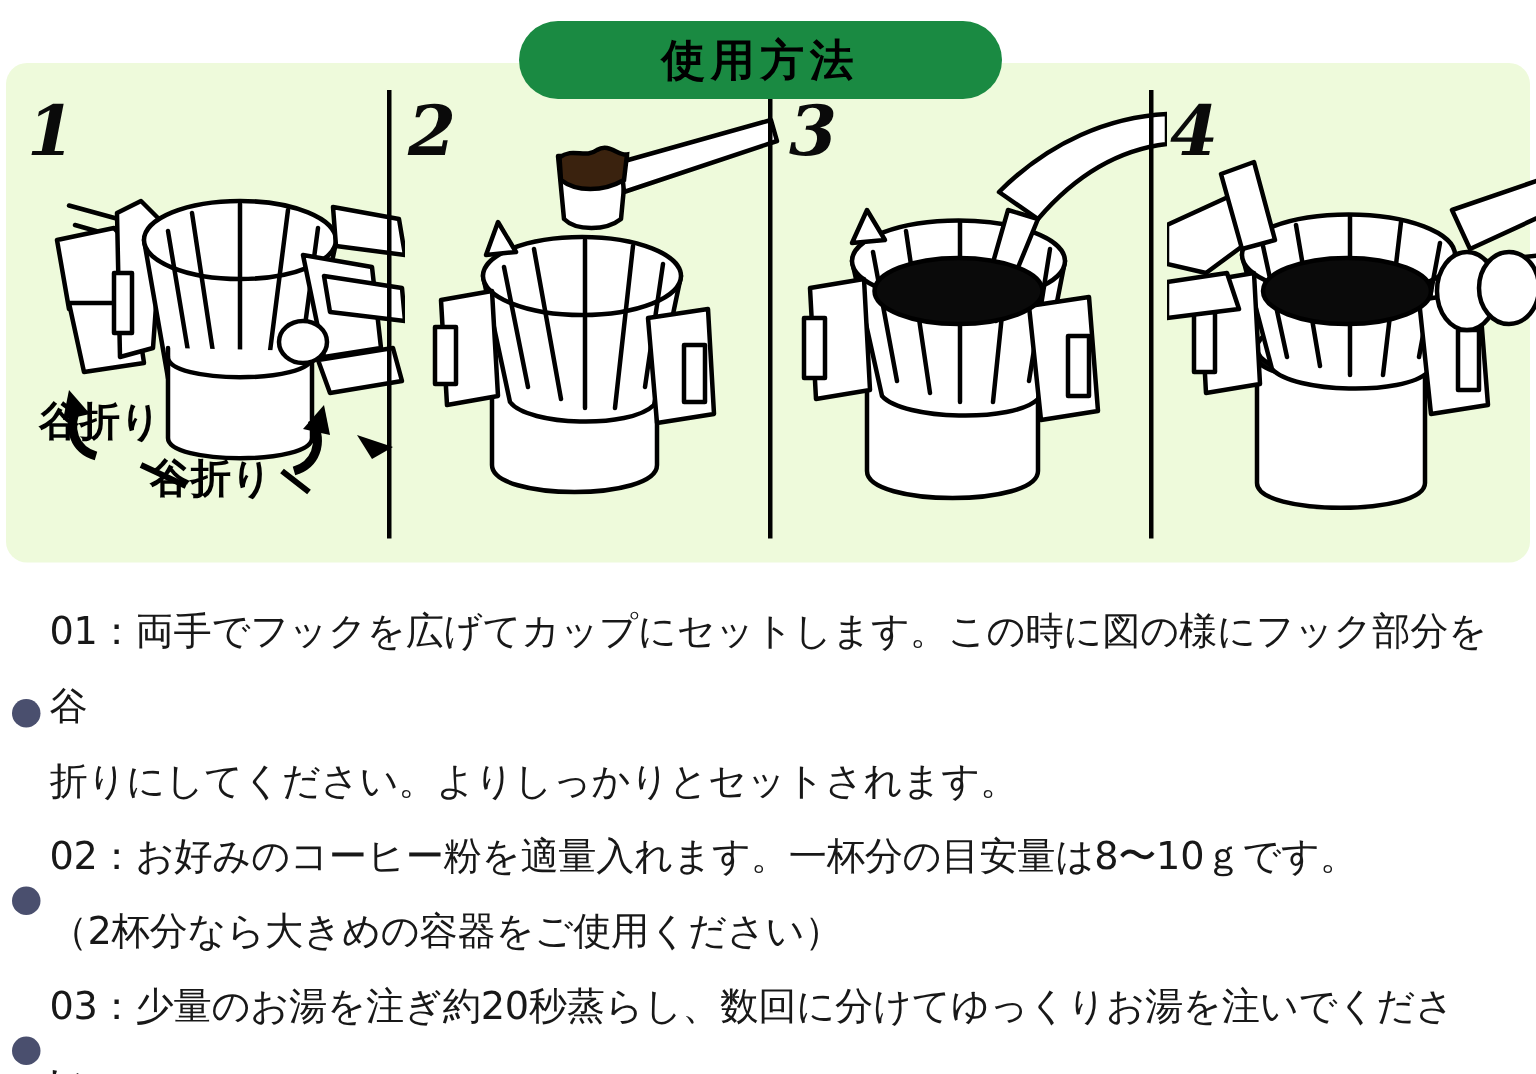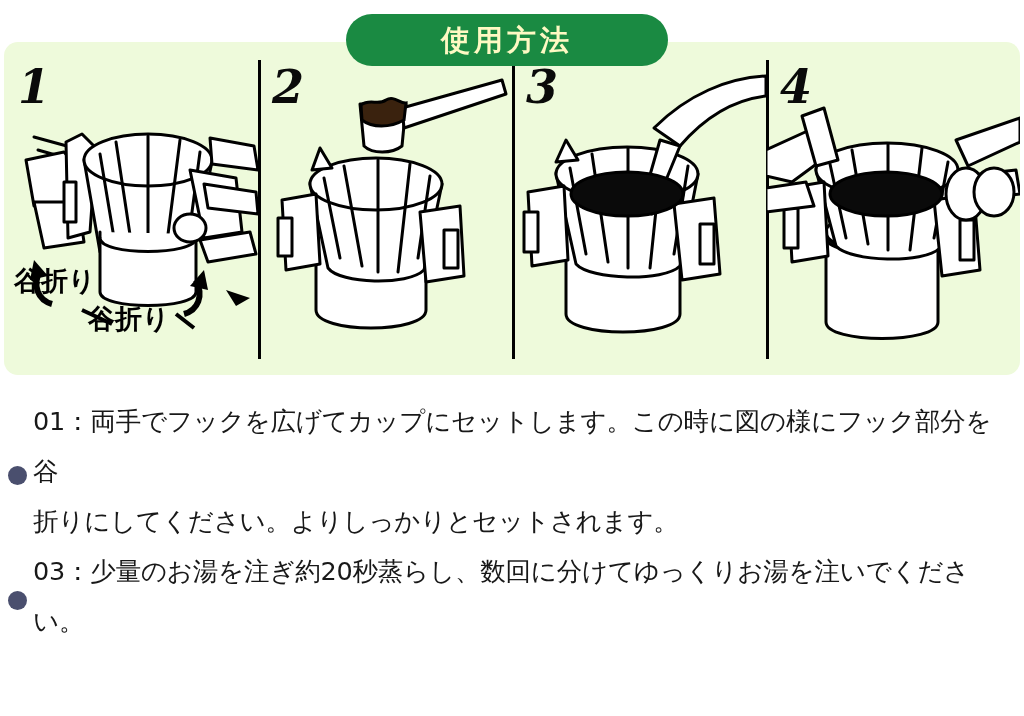--- a/index.html
+++ b/index.html
@@ -53,21 +53,21 @@
     font-family: "DejaVu Serif", "Liberation Serif", serif;
     font-style: italic;
     font-weight: 700;
     font-size: 46px;
     line-height: 1;
     color: #0a0a0a;
     letter-spacing: -1px;
   }
   .panel-art {
     position: absolute;
-    left: 0;
+    left: 12px;
     top: 0;
     width: 100%;
     height: 100%;
   }
   .panel-art svg { display: block; width: 100%; height: 100%; }
 
   
   .title-banner {
     position: absolute;
     left: 346px;
@@ -75,21 +75,21 @@
     width: 322px;
     height: 52px;
     background: #1a8a42;
     border-radius: 26px;
     display: flex;
     align-items: center;
     justify-content: center;
     z-index: 5;
   }
   .title-banner .title-text {
-    color: #fef9c3;
+    color: #000000;
     font-size: 29px;
     font-weight: 700;
     letter-spacing: 4px;
     line-height: 1;
   }
 
   
   .instructions {
     position: absolute;
     left: 0;
@@ -272,19 +272,24 @@
 </div>
 
 <div class="instructions">
 
   <div class="instr-item">
     <span class="bullet"></span>
     <span class="instr-body">01：両手でフックを広げてカップにセットします。この時に図の様にフック部分を谷
 折りにしてください。よりしっかりとセットされます。</span>
   </div>
 
+  <div class="instr-item">
+    <span class="bullet"></span>
+    <span class="instr-body">02：お好みのコーヒー粉を適量入れます。一杯分の目安量は8〜10ｇです。
+（2杯分なら大きめの容器をご使用ください）</span>
+  </div>
 
   <div class="instr-item">
     <span class="bullet"></span>
     <span class="instr-body">03：少量のお湯を注ぎ約20秒蒸らし、数回に分けてゆっくりお湯を注いでください。</span>
   </div>
 
 </div>
 
 </body></html>

